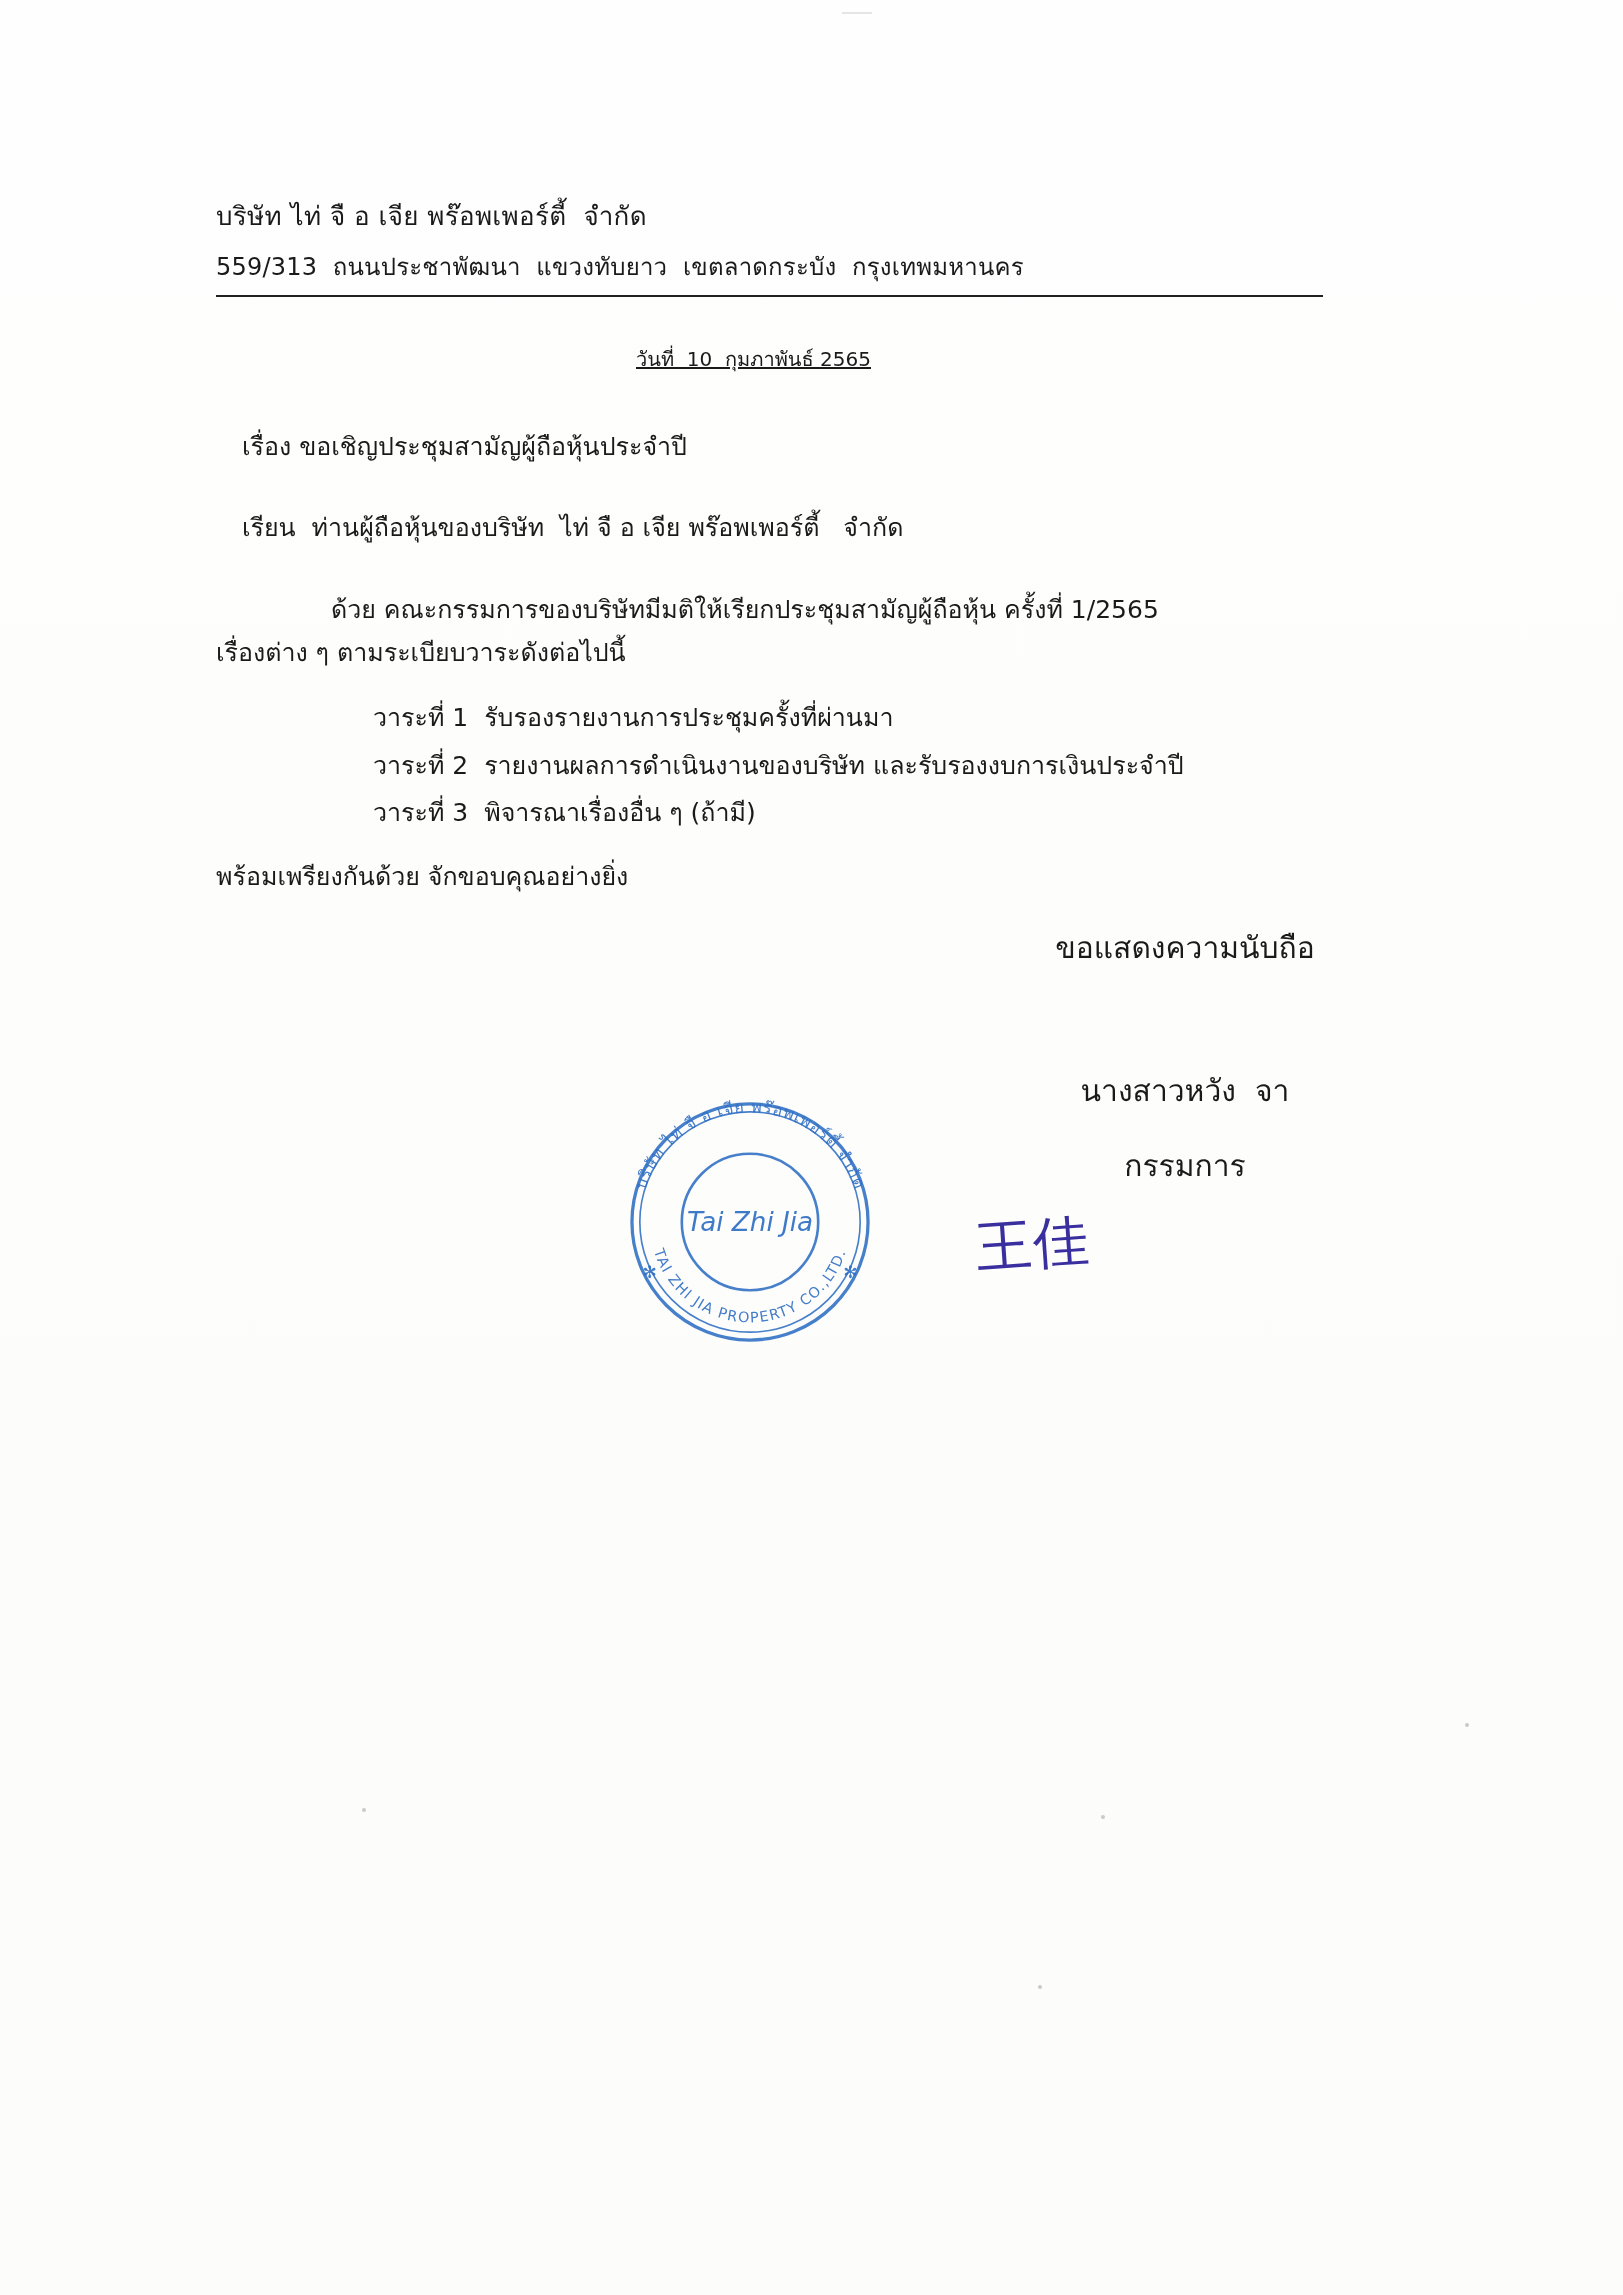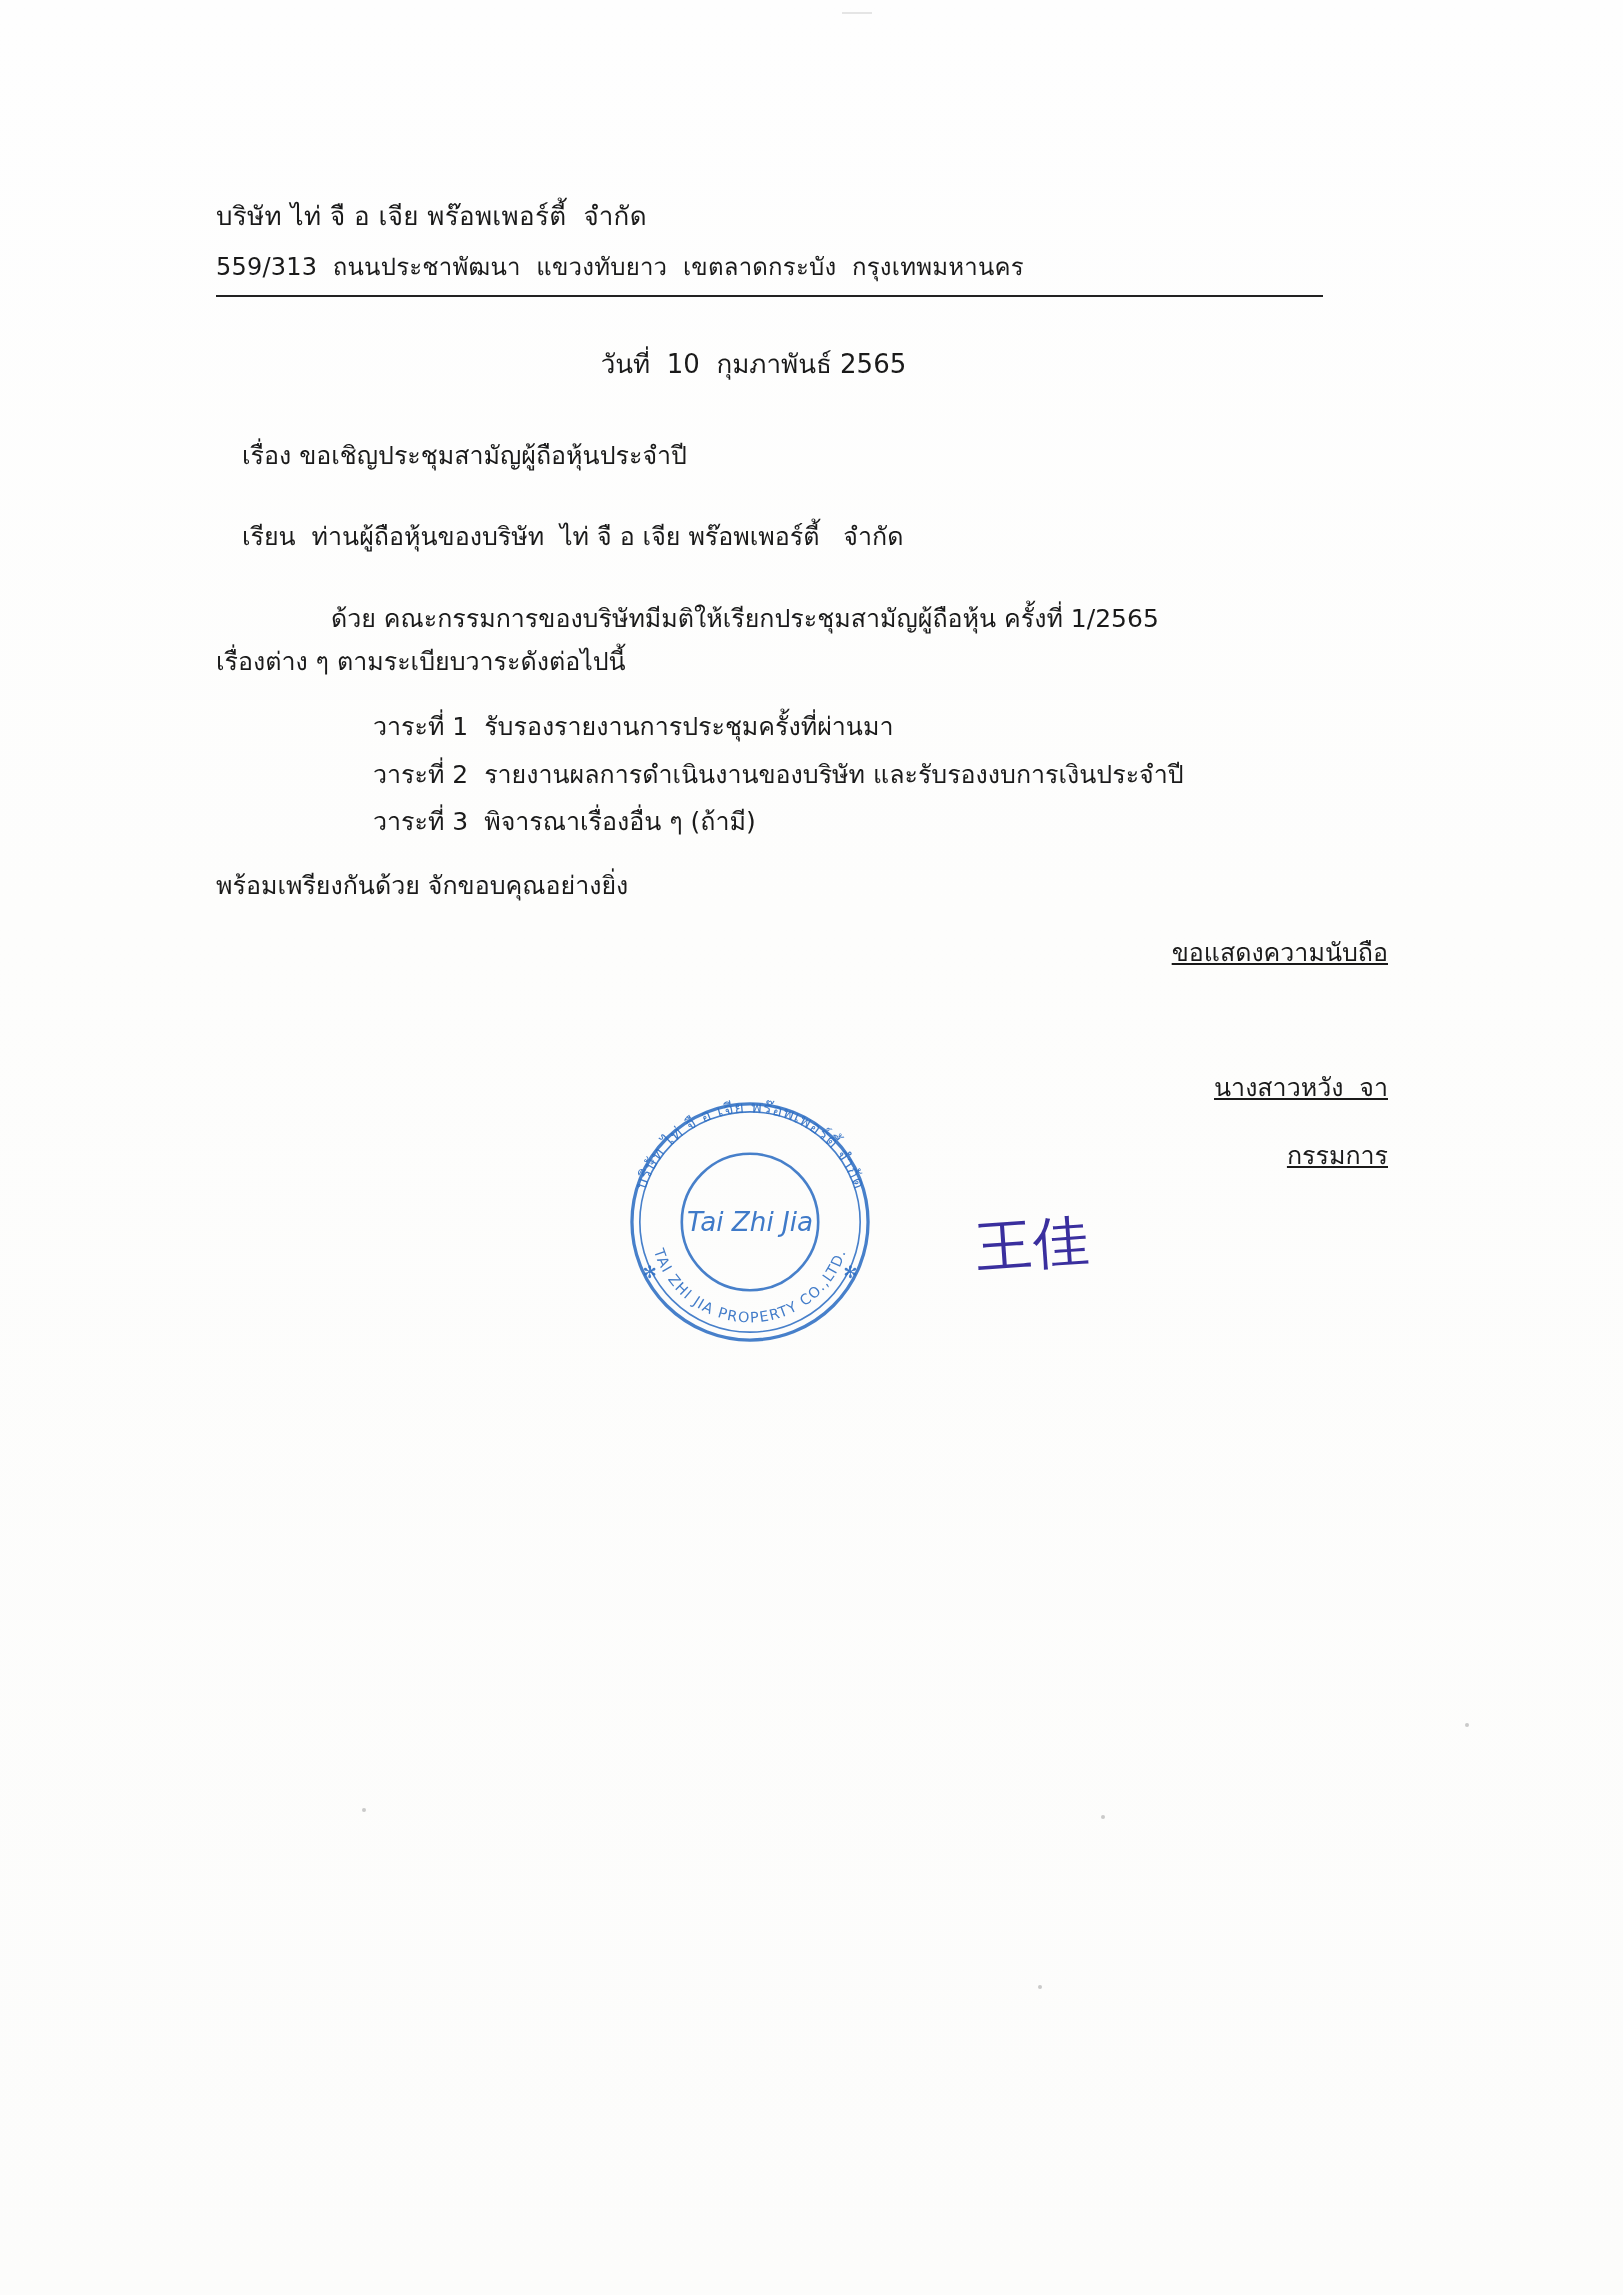--- a/index.html
+++ b/index.html
@@ -54,23 +54,24 @@
     font-size: 24px;
     letter-spacing: 0.2px;
     line-height: 1.6;
     margin-top: 11.8px;
     white-space: pre;
   }
 
   .date-line {
     margin-top: 46px;
     text-align: center;
-    font-size: 26px;
+    font-size: 20px;
     padding-right: 124px;
     white-space: pre;
+    text-decoration: underline;
   }
 
   .subject-line {
     margin-top: 51px;
     font-size: 25px;
     margin-left: 26px;
     white-space: pre;
   }
   .salutation-line {
     margin-top: 41px;
@@ -104,24 +105,23 @@
   }
   .closing-para .indent {
     display: inline-block;
     width: 115px;
   }
 
   .sign-block {
     margin-top: 26px;
     margin-left: 766px;
     width: 406px;
-    text-align: right;
-    font-size: 25px;
+    text-align: center;
+    font-size: 30px;
     line-height: 1.5;
-    text-decoration: underline;
   }
   .sign-respect { white-space: pre; }
   .signer-name {
     margin-top: 98px;
     white-space: pre;
   }
   .signer-title {
     margin-top: 30px;
     white-space: pre;
   }

